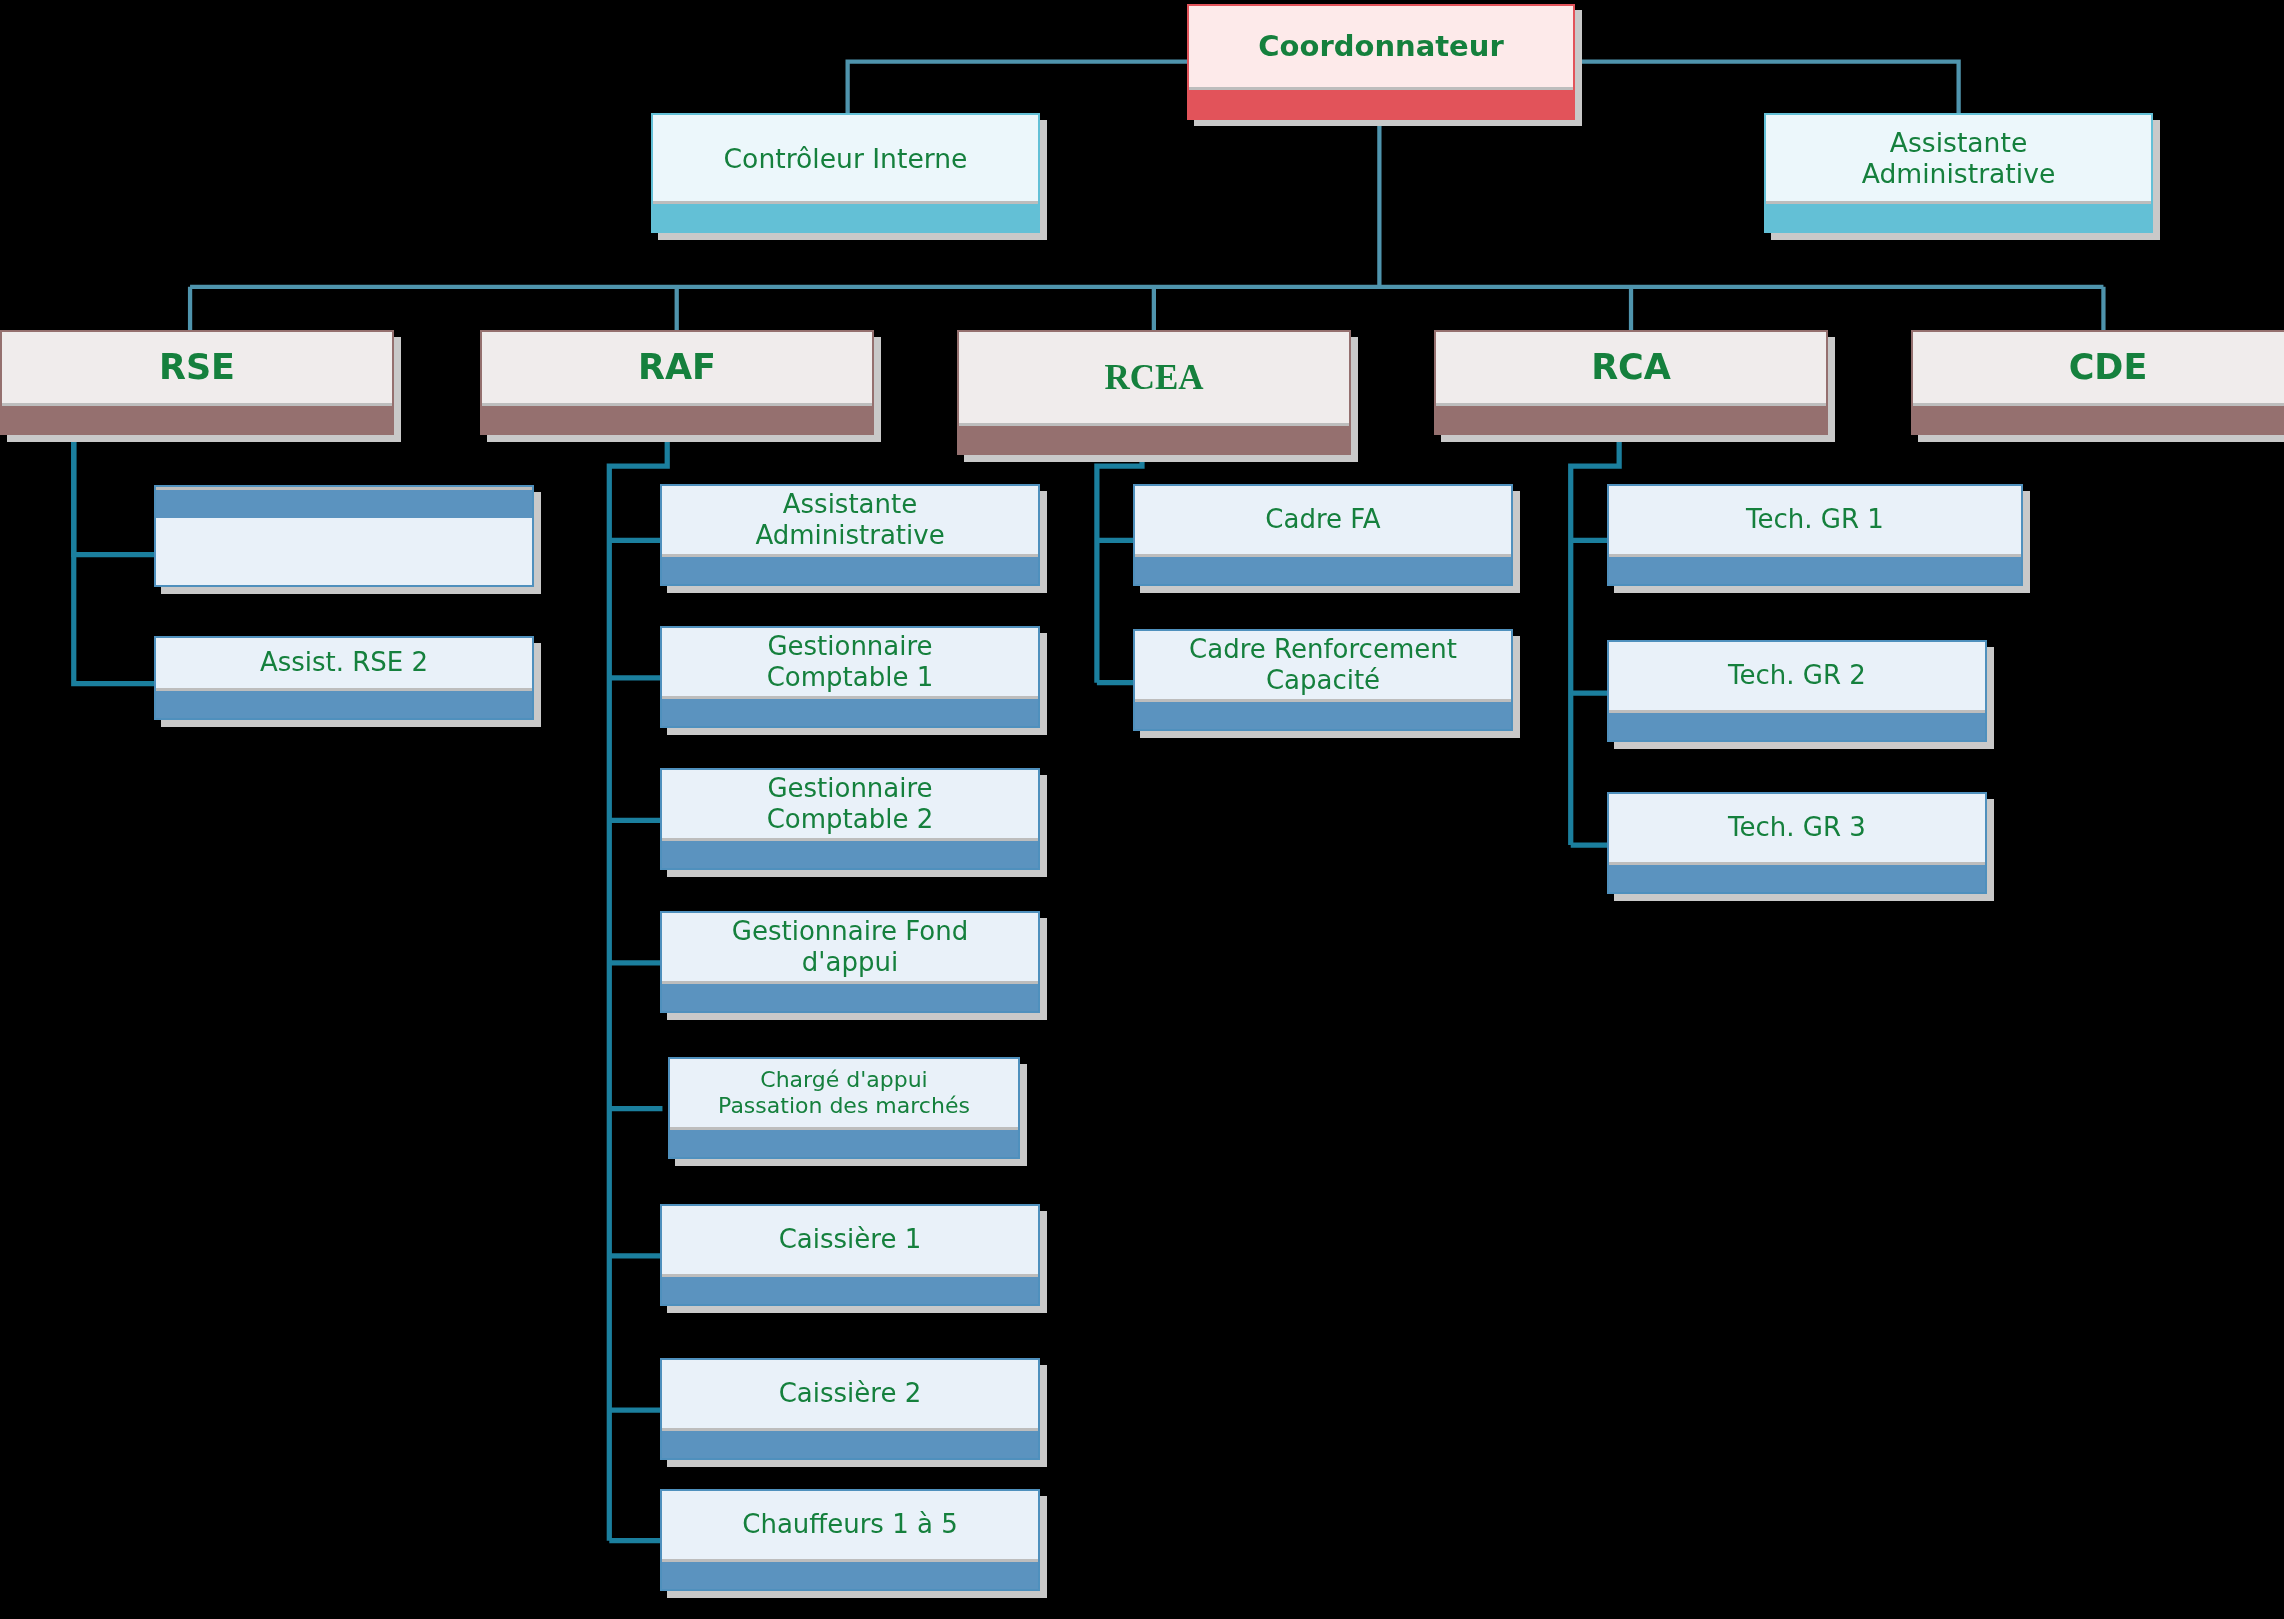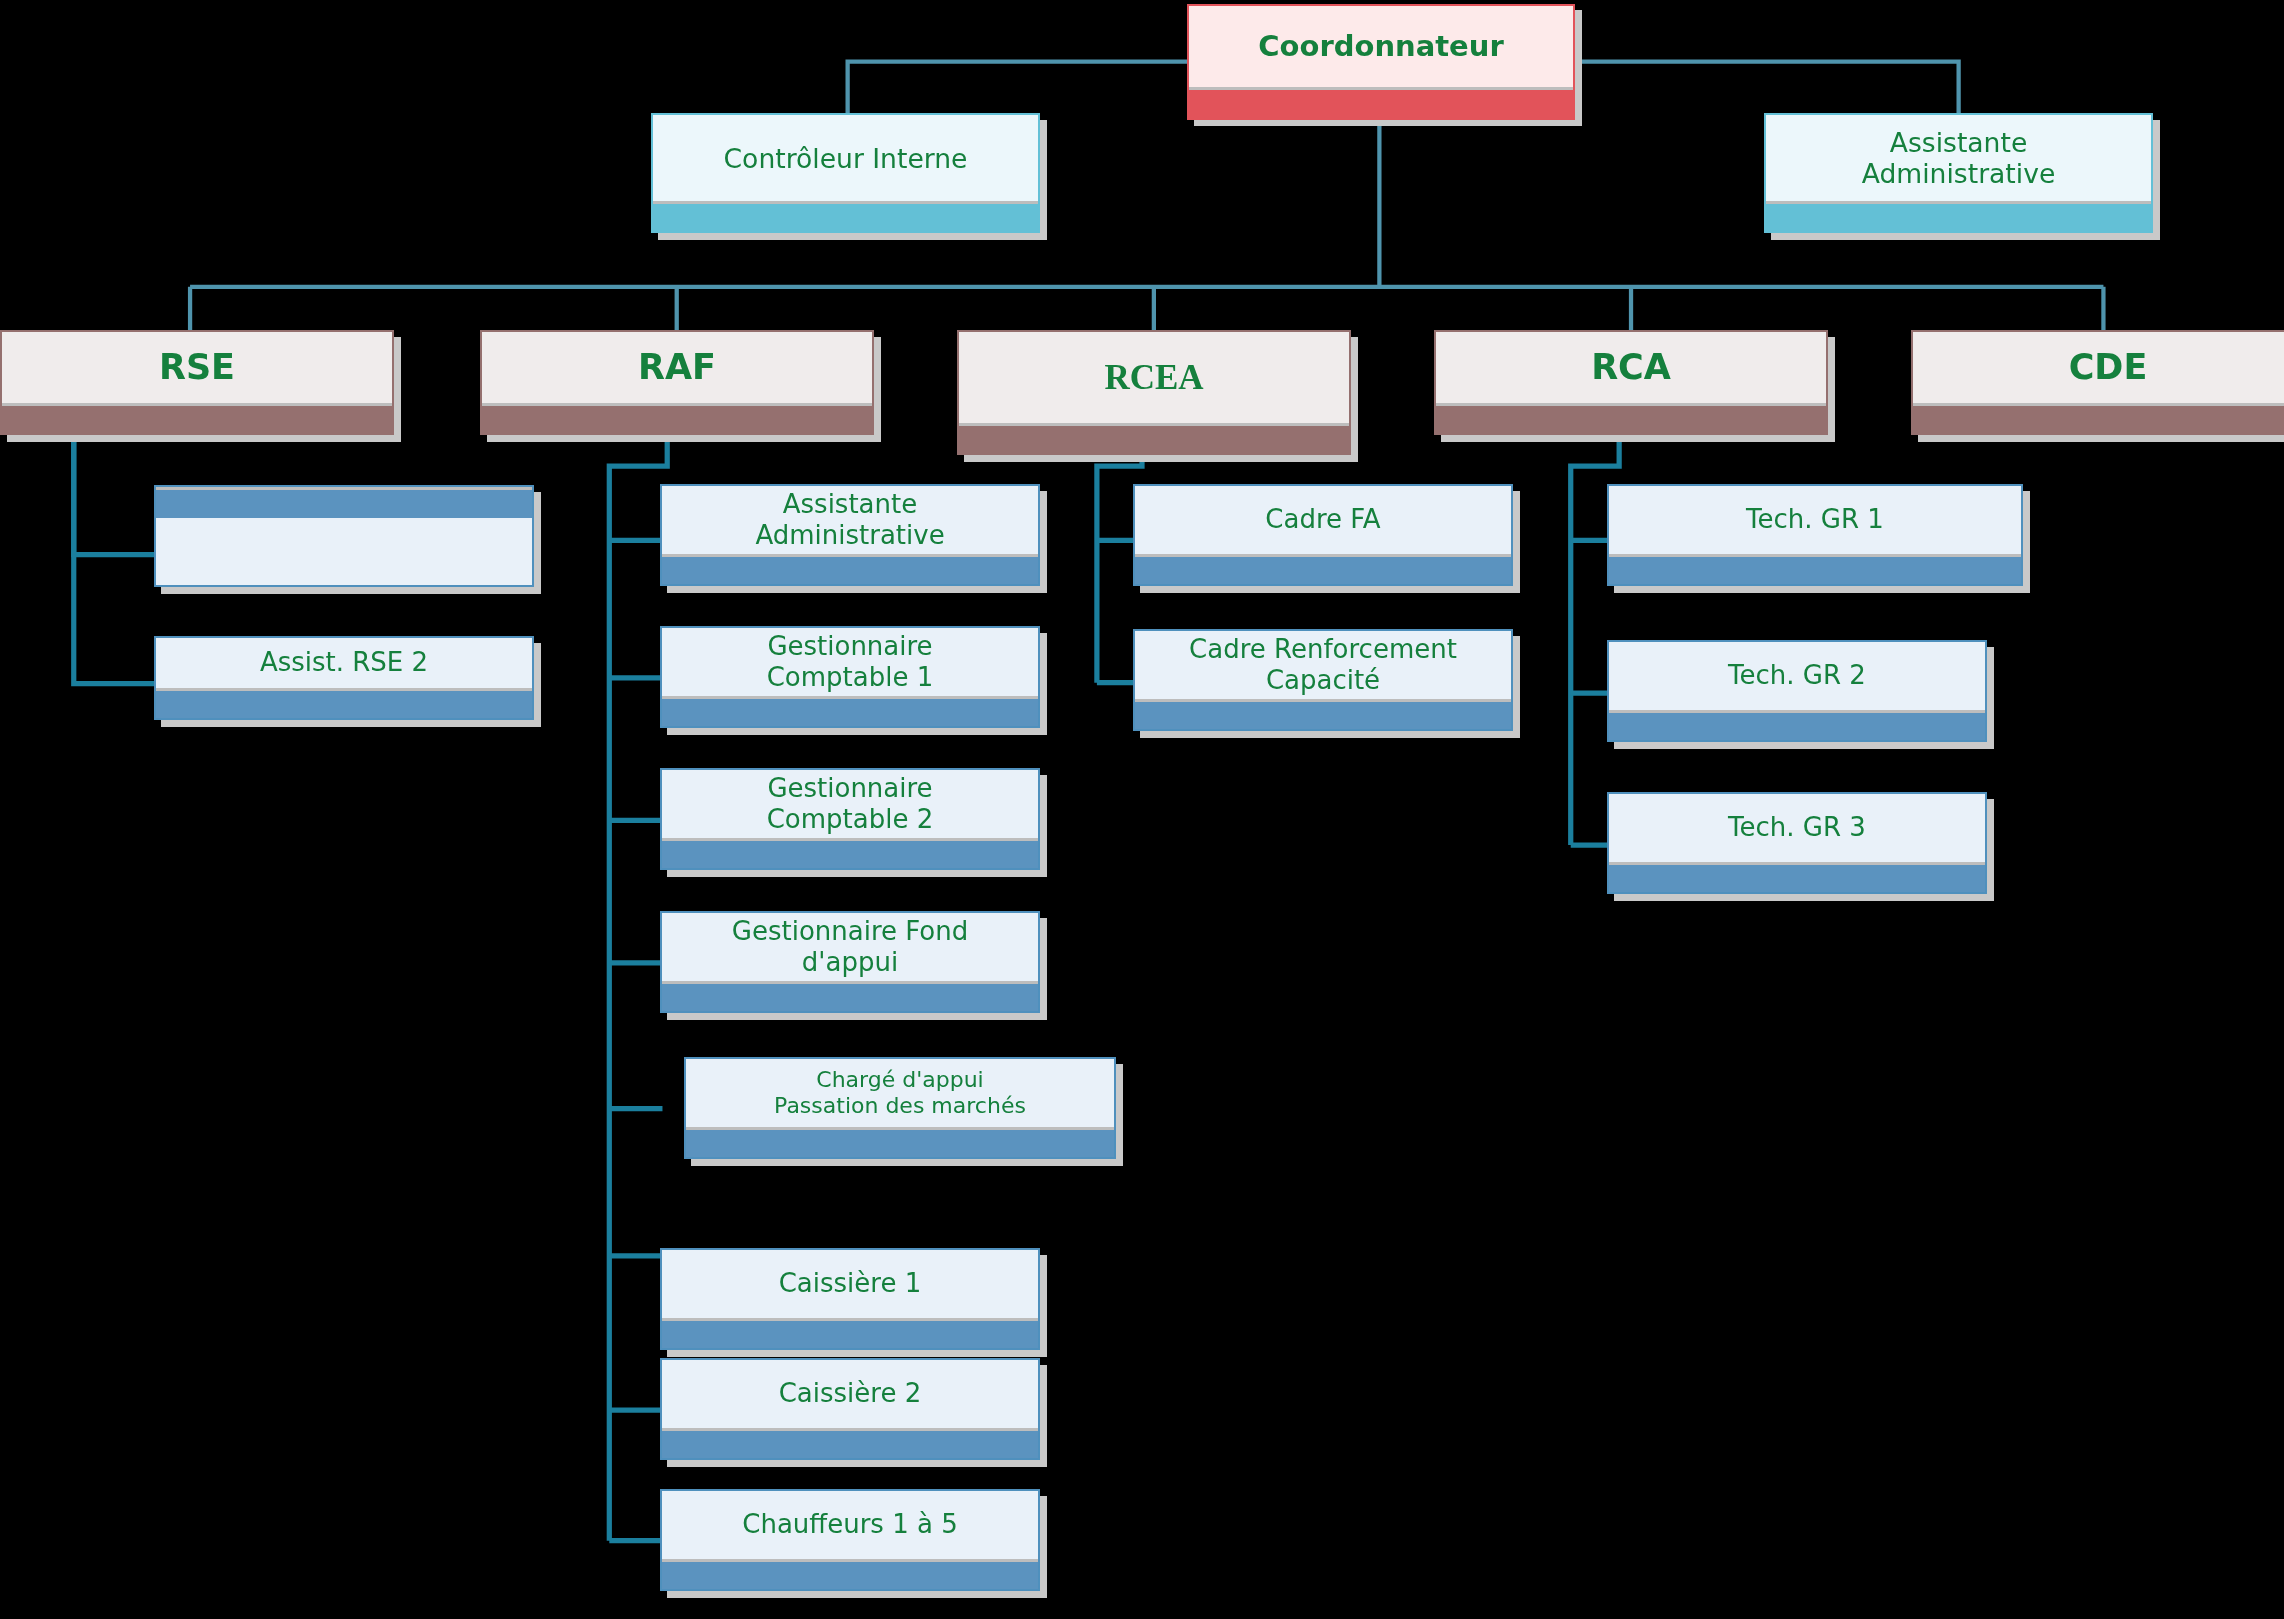--- a/index.html
+++ b/index.html
@@ -241,32 +241,32 @@
     <div class="shadow"></div>
     <div class="body">
       <div class="face">
         <span class="label">Gestionnaire Fond
 d'appui</span>
       </div>
       <div class="foot" style="height:27.5px;"></div>
     </div>
   </div>
 
-  <div class="node k-leaf small" style="left:684px;top:1057px;width:432px;height:102px;padding-left:24px;">
+  <div class="node k-leaf small" style="left:668px;top:1057px;width:352px;height:102px;padding-left:24px;">
     <div class="shadow"></div>
     <div class="body">
       <div class="face">
         <span class="label">Chargé d'appui
 Passation des marchés</span>
       </div>
       <div class="foot" style="height:27.5px;"></div>
     </div>
   </div>
 
-  <div class="node k-leaf" style="left:660px;top:1204px;width:380px;height:102px;margin-top:44px;">
+  <div class="node k-leaf" style="left:660px;top:1204px;width:380px;height:102px;">
     <div class="shadow"></div>
     <div class="body">
       <div class="face">
         <span class="label">Caissière 1</span>
       </div>
       <div class="foot" style="height:27.5px;"></div>
     </div>
   </div>
 
   <div class="node k-leaf" style="left:660px;top:1358px;width:380px;height:102px;">

